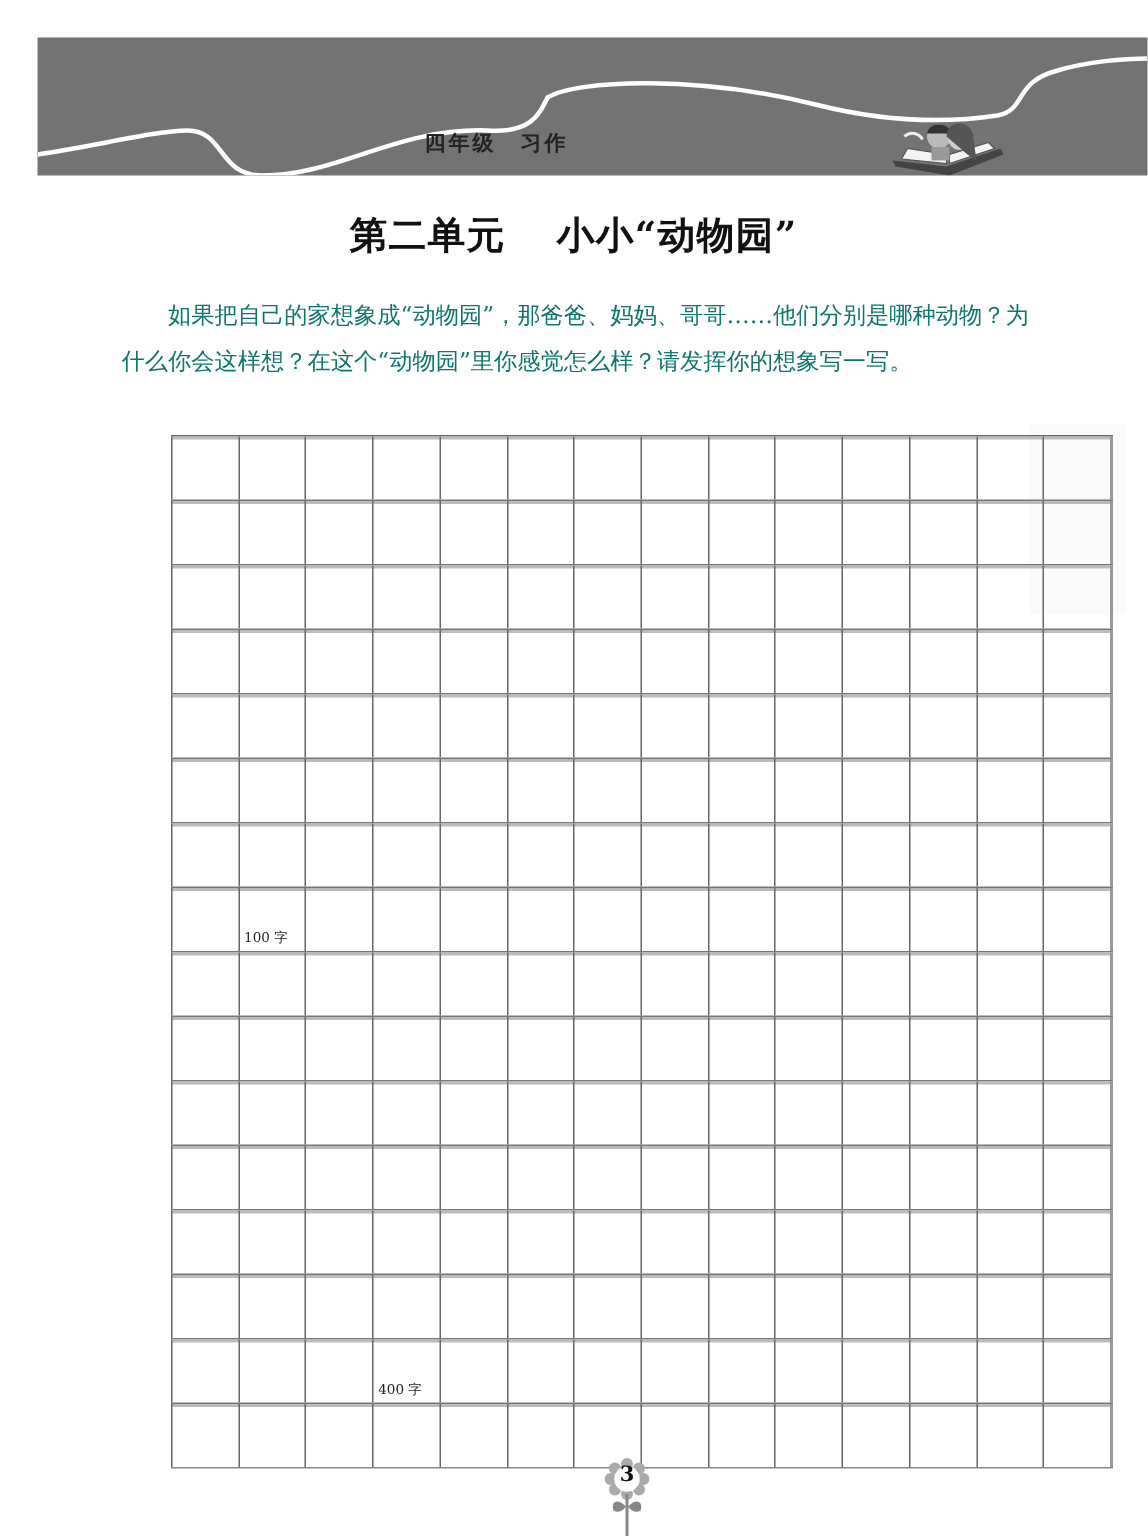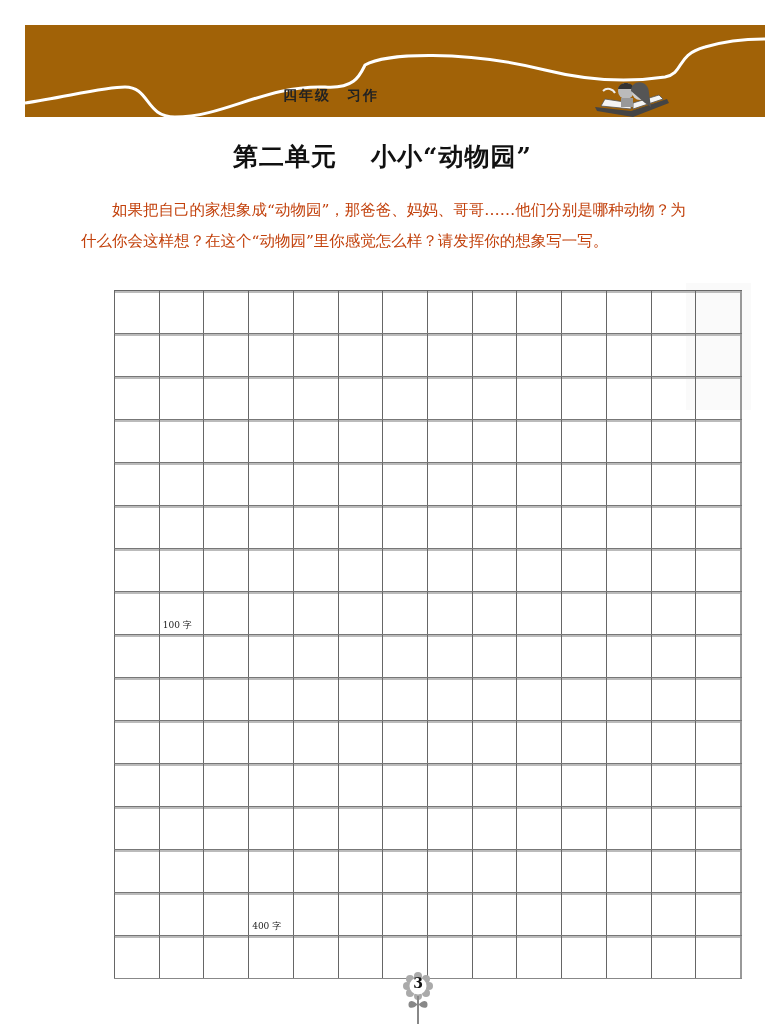--- a/index.html
+++ b/index.html
@@ -1,32 +1,32 @@
 <!DOCTYPE html>
 <html><head>
 <meta charset="utf-8">
 <style>
   html, body { margin: 0; padding: 0; background: #ffffff; }
   body { width: 765px; height: 1024px; position: relative; overflow: hidden;
          font-family: "DejaVu Serif", "Liberation Serif", serif; color: #1a1a1a; }
 
   .header-band { position: absolute; left: 25px; top: 25px; width: 740px; height: 92px;
-                 background: #a16207; overflow: hidden; }
+                 background: #737373; overflow: hidden; }
   .header-band svg.wave { position: absolute; left: 0; top: 0; }
   .header-label { position: absolute; left: 258px; top: 62px; font-family: "DejaVu Sans", sans-serif;
                   font-size: 14px; letter-spacing: 2px; color: #222; font-weight: bold; }
   .header-label .sep { display: inline-block; width: 16px; }
   .mascot { position: absolute; left: 568px; top: 56px; }
 
   .title { position: absolute; left: 0; width: 765px; top: 140px; text-align: center;
            font-size: 25px; font-weight: bold; letter-spacing: 1px; color: #111; }
   .title .gap { display: inline-block; width: 34px; }
 
   .prompt { position: absolute; left: 81px; top: 195px; width: 610px;
-            font-size: 15.5px; line-height: 31px; color: #c2410c; text-indent: 2em; }
+            font-size: 15.5px; line-height: 31px; color: #0f766e; text-indent: 2em; }
 
   .faint-box { position: absolute; left: 686px; top: 283px; width: 65px; height: 127px;
                background: #fafafa; }
 
   .grid { position: absolute; left: 114px; top: 290px; width: 628px; }
   .grid-row { position: relative; height: 42px; display: flex;
               border-top: 1px solid #777; box-shadow: inset 0 2px 0 #bbb; }
   .grid-row:first-child { border-top: 1px solid #666; }
   .cell { flex: 1; border-left: 1px solid #666; position: relative; }
   .cell:last-child { border-right: 2px solid #999; }

